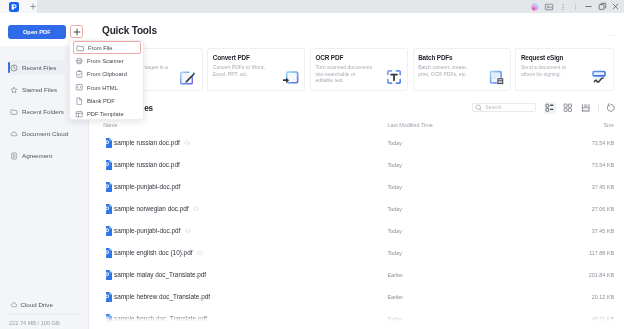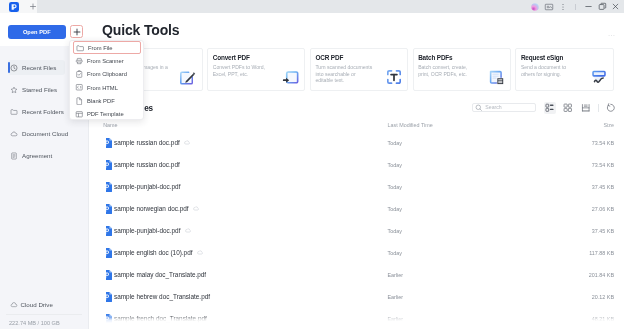--- a/index.html
+++ b/index.html
@@ -16,21 +16,21 @@
   .winbtn{width:13.8px;height:13px;display:flex;align-items:center;justify-content:center;}
   .winsep{width:1px;height:6px;background:#c9ccd2;margin:0 5.2px;}
 
   
   .toolbar{position:absolute;left:0;top:13px;width:624px;height:33px;background:#ffffff;}
   .openpdf{position:absolute;left:8px;top:25.4px;width:57.7px;height:13.2px;border-radius:3px;background:#2f6ae8;
            color:#fff;font-size:5.7px;display:flex;align-items:center;justify-content:center;letter-spacing:.05px;font-weight:600;}
   .plusbtn{position:absolute;left:70px;top:25px;width:13px;height:13px;border-radius:2.5px;
            border:1px solid #eda9a6;background:#fff;display:flex;align-items:center;justify-content:center;
            box-sizing:border-box;}
-  .quicktools{position:absolute;left:102px;top:26.3px;font-size:14px;line-height:9px;color:#22262e;font-weight:bold;letter-spacing:-.15px;}
+  .quicktools{position:absolute;left:102px;top:26.3px;font-size:10px;line-height:9px;color:#22262e;font-weight:bold;letter-spacing:-.15px;}
   .tbmore{position:absolute;left:607.5px;top:31.5px;width:7px;height:5px;line-height:0;}
 
   
   .sidebar{position:absolute;left:0;top:46px;width:88px;height:283px;background:#f4f5f9;border-right:1px solid #eaecf0;}
   .navlist{position:absolute;left:0;top:14px;width:88px;}
   .navitem{position:relative;height:15px;margin-bottom:7px;display:flex;align-items:center;padding-left:10px;gap:4px;
            font-size:6.2px;color:#4e545d;box-sizing:border-box;}
   .navitem.active::after{content:"";position:absolute;left:8.4px;top:0;width:56.6px;height:15px;background:#eceff3;border-radius:3px;z-index:0;}
   .navitem.active::before{content:"";position:absolute;left:8.2px;top:2.2px;width:1.6px;height:10.6px;background:#3a6fe0;border-radius:1px;z-index:2;}
   .navitem > *{position:relative;z-index:1;}

